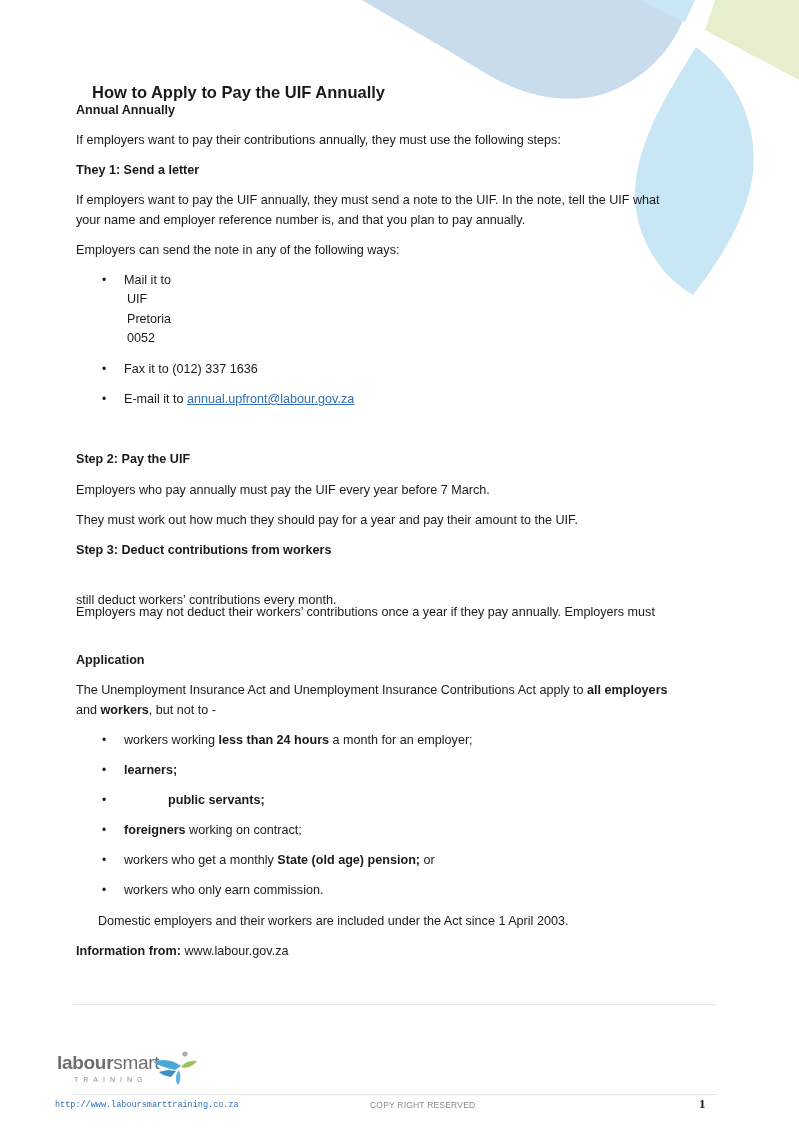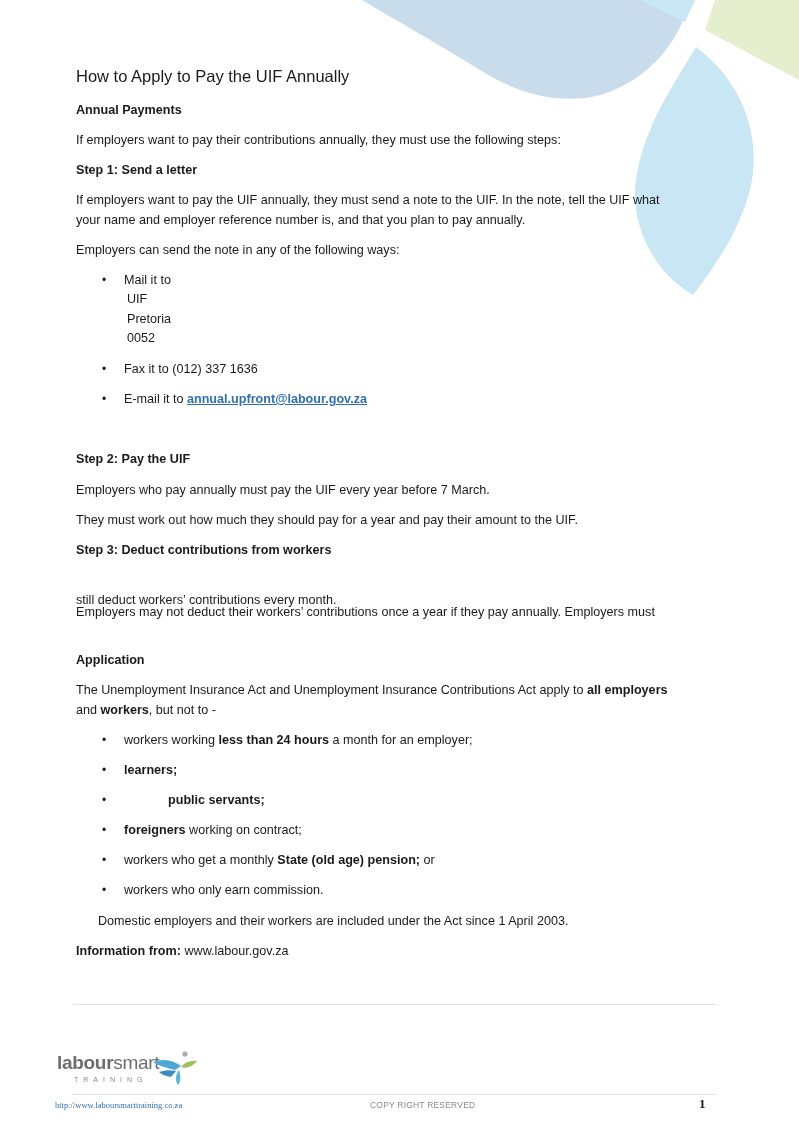--- a/index.html
+++ b/index.html
@@ -5,51 +5,51 @@
     html, body { margin: 0; padding: 0; }
     body {
       width: 799px; height: 1130px; position: relative; overflow: hidden;
       background: #ffffff; color: #1a1a1a;
       font-family: "Liberation Sans", "DejaVu Sans", sans-serif;
     }
     .deco { position: absolute; left: 0; top: 0; width: 799px; height: 300px; z-index: 0; pointer-events: none; }
     .page { position: absolute; left: 76px; top: 0; width: 650px; z-index: 1; }
     .t { position: absolute; left: 0; white-space: nowrap; font-size: 12.6px; line-height: 19.5px; }
     .b { font-weight: bold; }
-    h1.t { font-size: 16.5px; font-weight: normal; margin: 0; }
+    h1.t { font-size: 16.5px; font-weight: bold; margin: 16px; }
     .bullet { position: absolute; left: 26px; font-size: 12px; }
     .li { left: 48px; }
     .addr { left: 51px; }
-    a.link { color: #2f6fb5; text-decoration: underline; font-weight: bold; }
+    a.link { color: #2f6fb5; text-decoration: underline; }
     .hr { position: absolute; left: 73px; width: 643px; height: 1px; background: #e3e3e3; }
-    .footer-url { position: absolute; left: 55px; top: 1100px; font-size: 8.5px; color: #2f6fb5; font-family: Liberation Serif, serif; }
+    .footer-url { position: absolute; left: 55px; top: 1100px; font-size: 8.5px; color: #2f6fb5; font-family: Liberation Mono, monospace; }
     .footer-copy { position: absolute; left: 370px; top: 1100px; font-size: 8.5px; color: #8a8a8a; letter-spacing: 0.2px; }
     .footer-page { position: absolute; left: 699px; top: 1096px; font-size: 13px; font-weight: bold; font-family: "Liberation Serif", serif; }
     .logo { position: absolute; left: 57px; top: 1050px; width: 145px; height: 38px; }
     .logo-word { position: absolute; left: 0; top: 2px; font-size: 19px; color: #6d6d6d; letter-spacing: -0.3px; }
     .logo-word .strong { font-weight: bold; }
     .logo-sub { position: absolute; left: 17px; top: 26px; font-size: 7px; color: #8a8a8a; letter-spacing: 5px; }
     .logo-mark { position: absolute; left: 94px; top: 0; width: 46px; height: 36px; }
   </style>
 </head>
 <body>
 
 <svg class="deco" viewBox="0 0 799 300">
   <path d="M362,0 L690,0 C680,40 650,80 600,95 C560,105 520,95 480,70 C440,45 395,20 362,0 Z" fill="#c9dcec"></path>
   <path d="M640,0 L695,0 L685,22 Z" fill="#c8e6f4"></path>
   <path d="M715,0 L799,0 L799,80 L705,30 Z" fill="#e6efcd"></path>
   <path d="M696,47 C740,80 760,130 752,180 C745,220 720,260 693,295 C650,270 630,220 636,180 C643,130 670,90 696,47 Z" fill="#c8e6f4"></path>
 </svg>
 
 <div class="page">
   <h1 class="t" style="top:67px;">How to Apply to Pay the UIF Annually</h1>
-  <div class="t b" style="top:101px;">Annual Payments</div>
+  <div class="t b" style="top:101px;">Annual Annually</div>
   <div class="t" style="top:131px;">If employers want to pay their contributions annually, they must use the following steps:</div>
 
-  <div class="t b" style="top:161px;">Step 1: Send a letter</div>
+  <div class="t b" style="top:161px;">They 1: Send a letter</div>
   <div class="t" style="top:191px;">If employers want to pay the UIF annually, they must send a note to the UIF.  In the note, tell the UIF what</div>
   <div class="t" style="top:211px;">your name and employer reference number is, and that you plan to pay annually.</div>
   <div class="t" style="top:241px;">Employers can send the note in any of the following ways:</div>
 
   <span class="t bullet" style="top:271px;">•</span>
   <div class="t li" style="top:271px;">Mail it to</div>
   <div class="t addr" style="top:290px;">UIF</div>
   <div class="t addr" style="top:310px;">Pretoria</div>
   <div class="t addr" style="top:329px;">0052</div>
 

